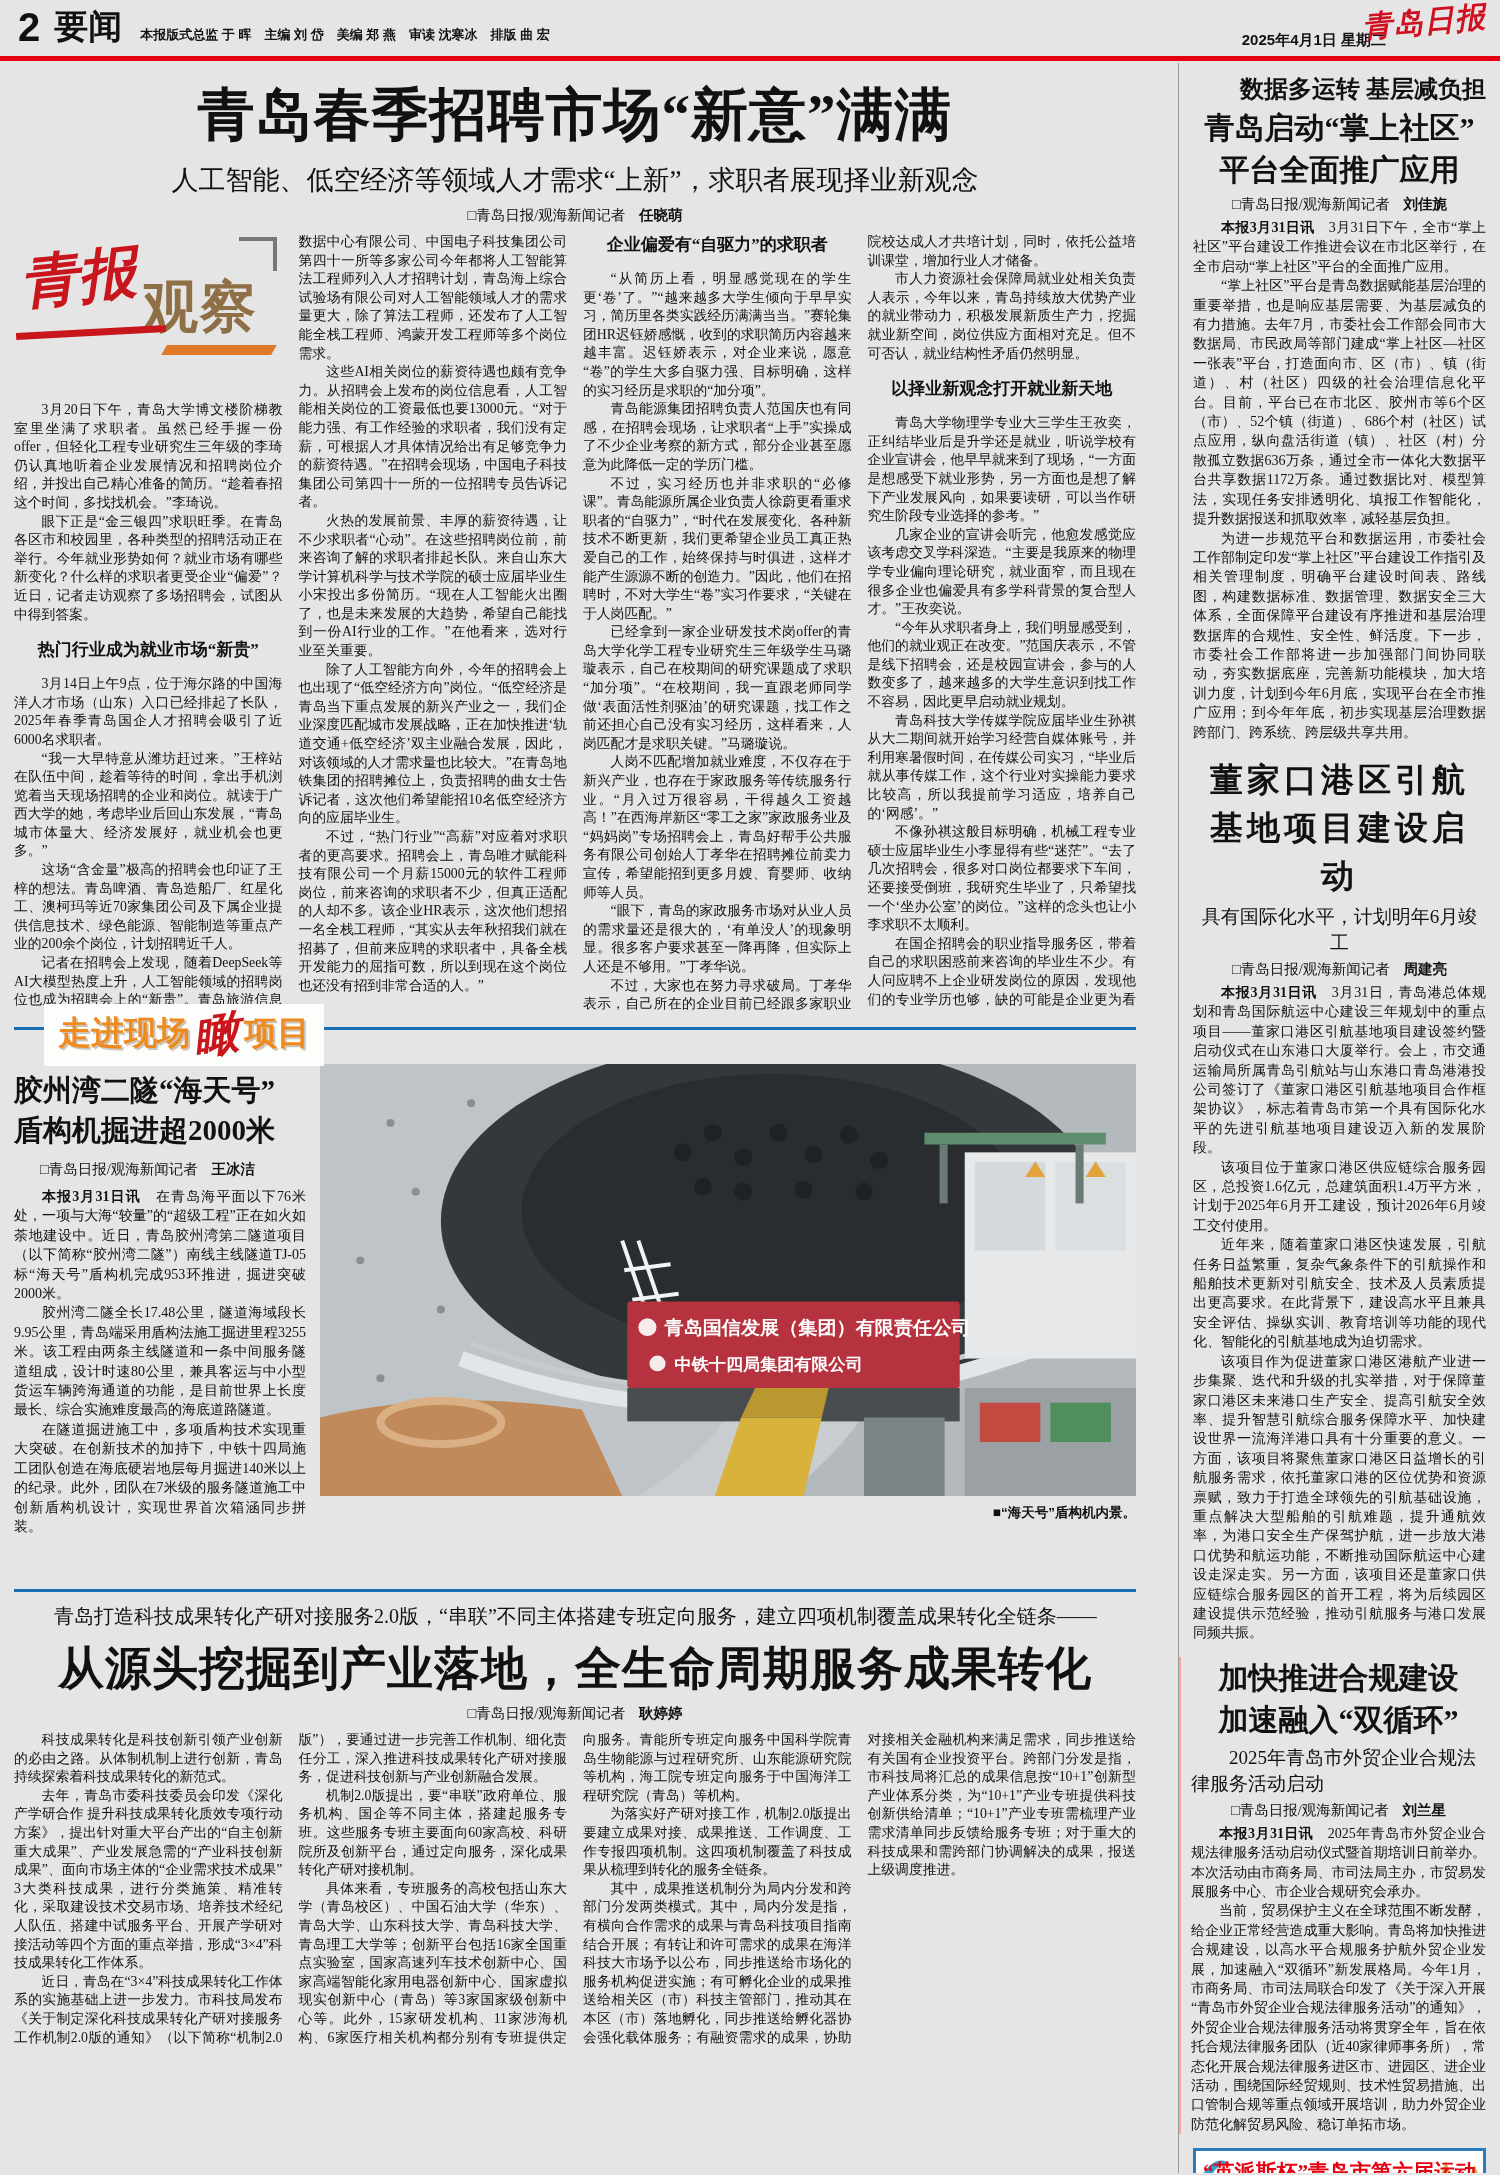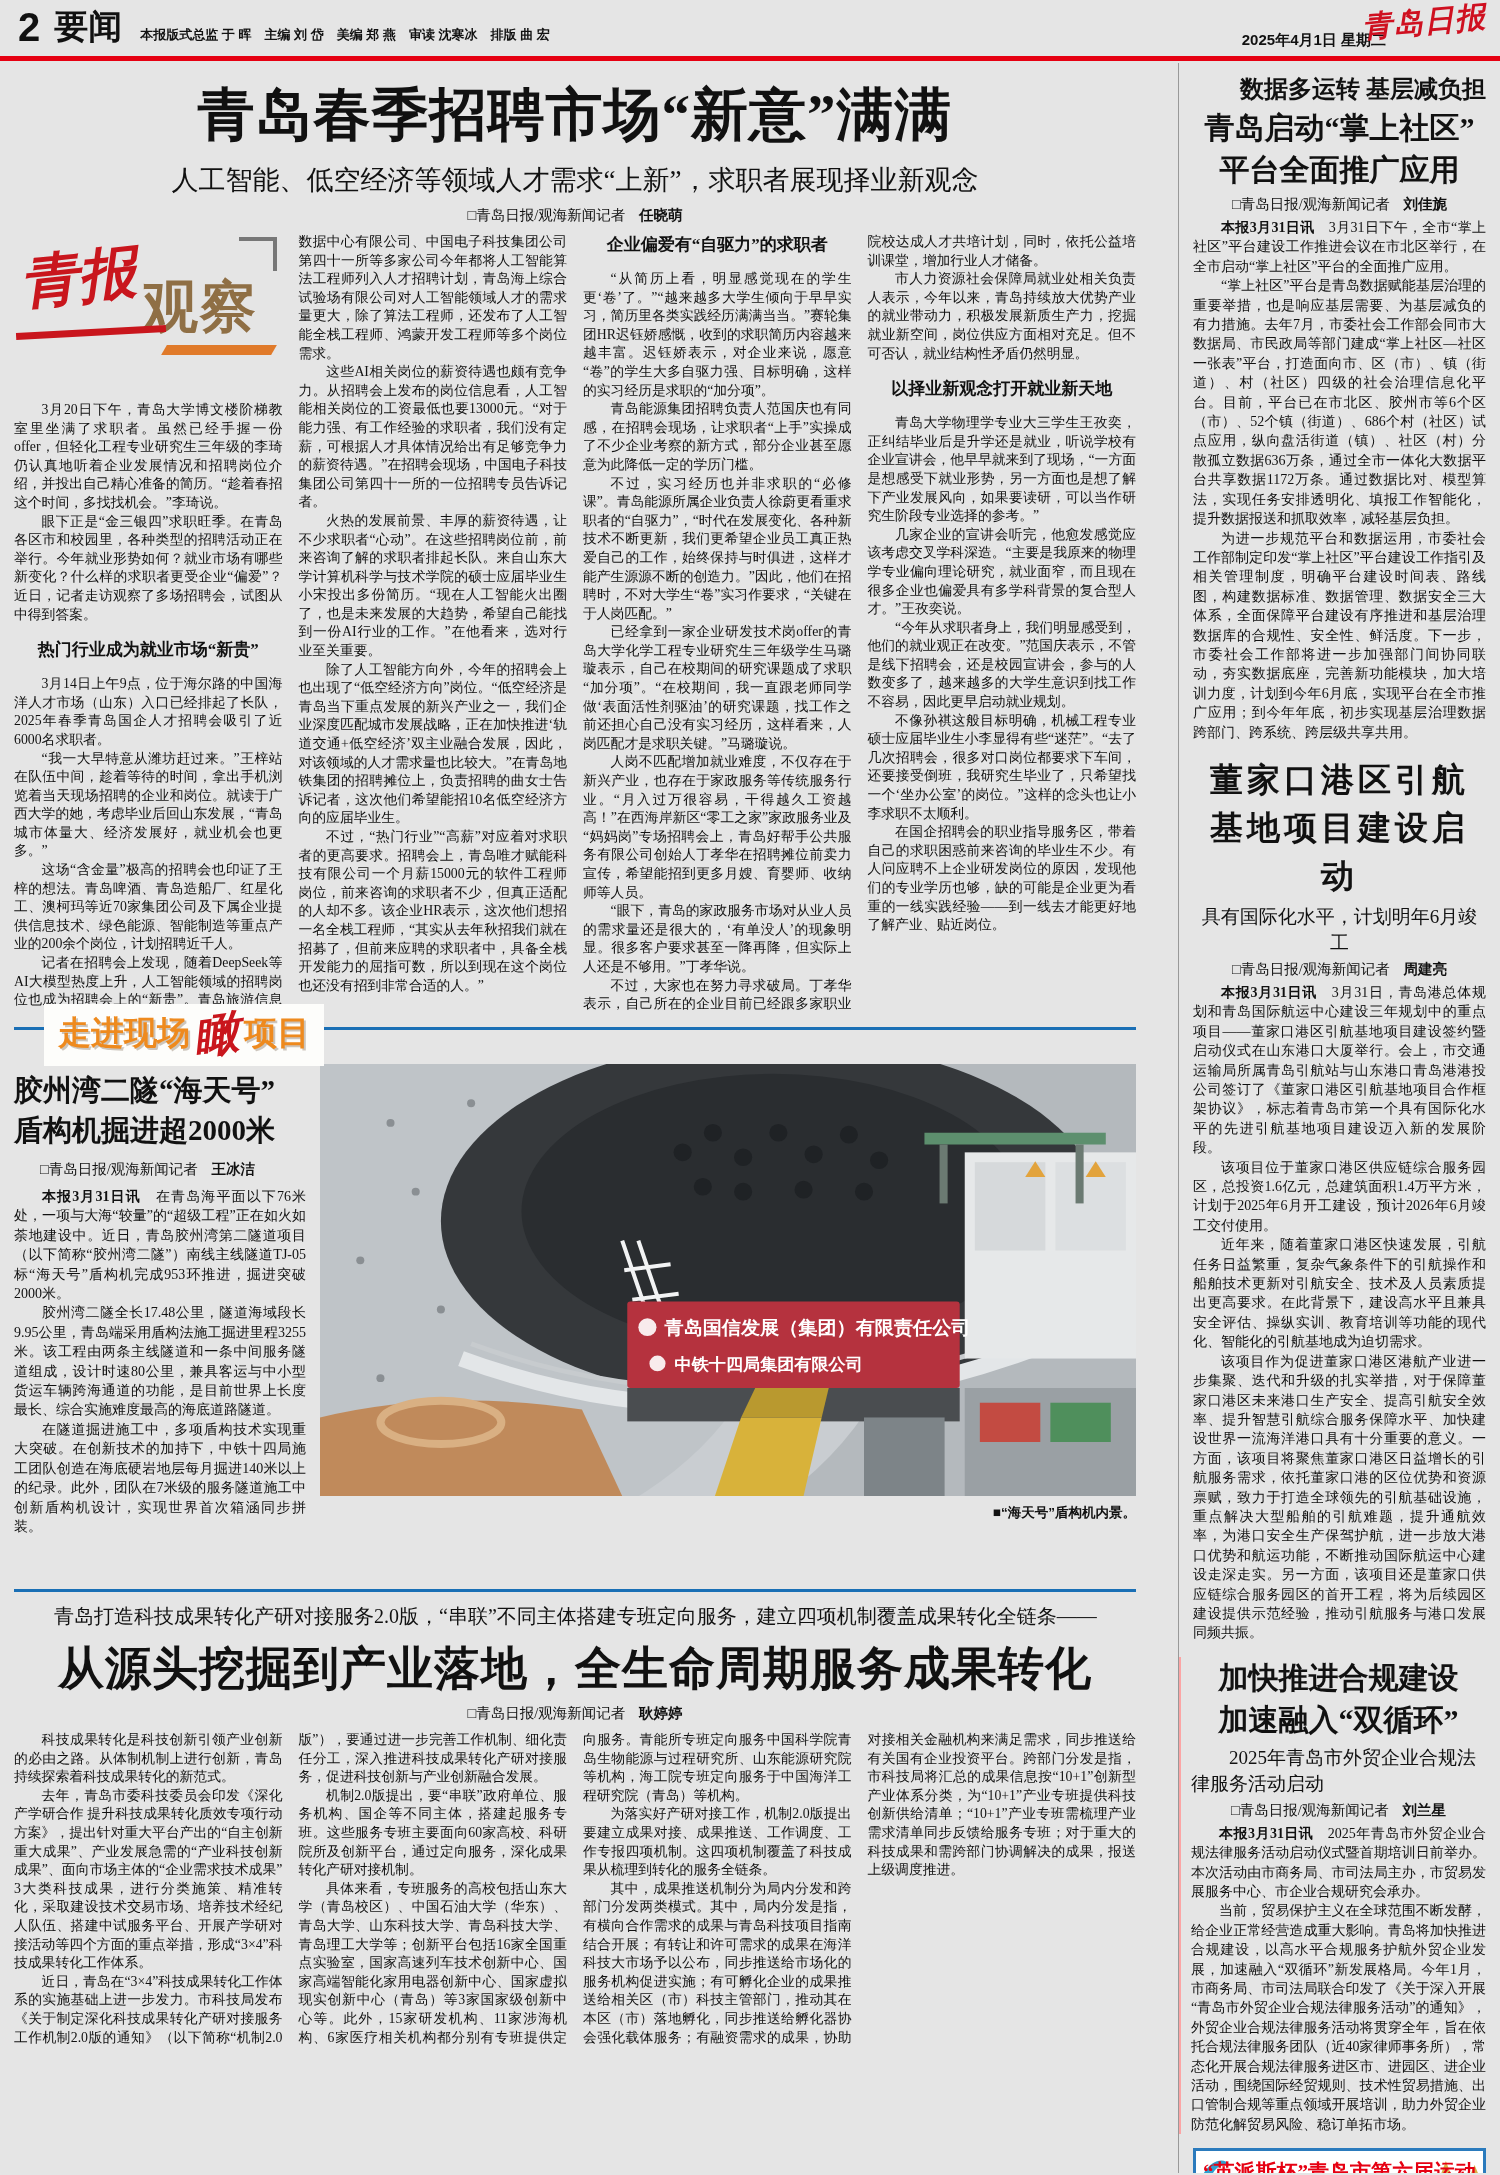--- a/index.html
+++ b/index.html
@@ -125,20 +125,21 @@
             <p class="flow-p">不过，实习经历也并非求职的“必修课”。青岛能源所属企业负责人徐蔚更看重求职者的“自驱力”，“时代在发展变化、各种新技术不断更新，我们更希望企业员工真正热爱自己的工作，始终保持与时俱进，这样才能产生源源不断的创造力。”因此，他们在招聘时，不对大学生“卷”实习作要求，“关键在于人岗匹配。”</p>
             <p class="flow-p">已经拿到一家企业研发技术岗offer的青岛大学化学工程专业研究生三年级学生马璐璇表示，自己在校期间的研究课题成了求职“加分项”。“在校期间，我一直跟老师同学做‘表面活性剂驱油’的研究课题，找工作之前还担心自己没有实习经历，这样看来，人岗匹配才是求职关键。”马璐璇说。</p>
             <p class="flow-p">人岗不匹配增加就业难度，不仅存在于新兴产业，也存在于家政服务等传统服务行业。“月入过万很容易，干得越久工资越高！”在西海岸新区“零工之家”家政服务业及“妈妈岗”专场招聘会上，青岛好帮手公共服务有限公司创始人丁孝华在招聘摊位前卖力宣传，希望能招到更多月嫂、育婴师、收纳师等人员。</p>
             <p class="flow-p">“眼下，青岛的家政服务市场对从业人员的需求量还是很大的，‘有单没人’的现象明显。很多客户要求甚至一降再降，但实际上人还是不够用。”丁孝华说。</p>
             <p class="flow-p">不过，大家也在努力寻求破局。丁孝华表示，自己所在的企业目前已经跟多家职业院校达成人才共培计划，同时，依托公益培训课堂，增加行业人才储备。</p>
             <p class="flow-p">市人力资源社会保障局就业处相关负责人表示，今年以来，青岛持续放大优势产业的就业带动力，积极发展新质生产力，挖掘就业新空间，岗位供应方面相对充足。但不可否认，就业结构性矛盾仍然明显。</p>
             <div class="flow-subhead">以择业新观念打开就业新天地</div>
             <p class="flow-p">青岛大学物理学专业大三学生王孜奕，正纠结毕业后是升学还是就业，听说学校有企业宣讲会，他早早就来到了现场，“一方面是想感受下就业形势，另一方面也是想了解下产业发展风向，如果要读研，可以当作研究生阶段专业选择的参考。”</p>
             <p class="flow-p">几家企业的宣讲会听完，他愈发感觉应该考虑交叉学科深造。“主要是我原来的物理学专业偏向理论研究，就业面窄，而且现在很多企业也偏爱具有多学科背景的复合型人才。”王孜奕说。</p>
             <p class="flow-p">“今年从求职者身上，我们明显感受到，他们的就业观正在改变。”范国庆表示，不管是线下招聘会，还是校园宣讲会，参与的人数变多了，越来越多的大学生意识到找工作不容易，因此更早启动就业规划。</p>
+            <p class="flow-p">青岛科技大学传媒学院应届毕业生孙祺从大二期间就开始学习经营自媒体账号，并利用寒暑假时间，在传媒公司实习，“毕业后就从事传媒工作，这个行业对实操能力要求比较高，所以我提前学习适应，培养自己的‘网感’。”</p>
             <p class="flow-p">不像孙祺这般目标明确，机械工程专业硕士应届毕业生小李显得有些“迷茫”。“去了几次招聘会，很多对口岗位都要求下车间，还要接受倒班，我研究生毕业了，只希望找一个‘坐办公室’的岗位。”这样的念头也让小李求职不太顺利。</p>
             <p class="flow-p">在国企招聘会的职业指导服务区，带着自己的求职困惑前来咨询的毕业生不少。有人问应聘不上企业研发岗位的原因，发现他们的专业学历也够，缺的可能是企业更为看重的一线实践经验——到一线去才能更好地了解产业、贴近岗位。</p>
           </div>
       </div>
 
       <div class="tunnel-sec">
         <div class="site-banner">
           <span class="sb-orange">走进现场</span><span class="sb-red">瞰</span><span class="sb-orange">项目</span>
         </div>
         <div class="tunnel-art">

